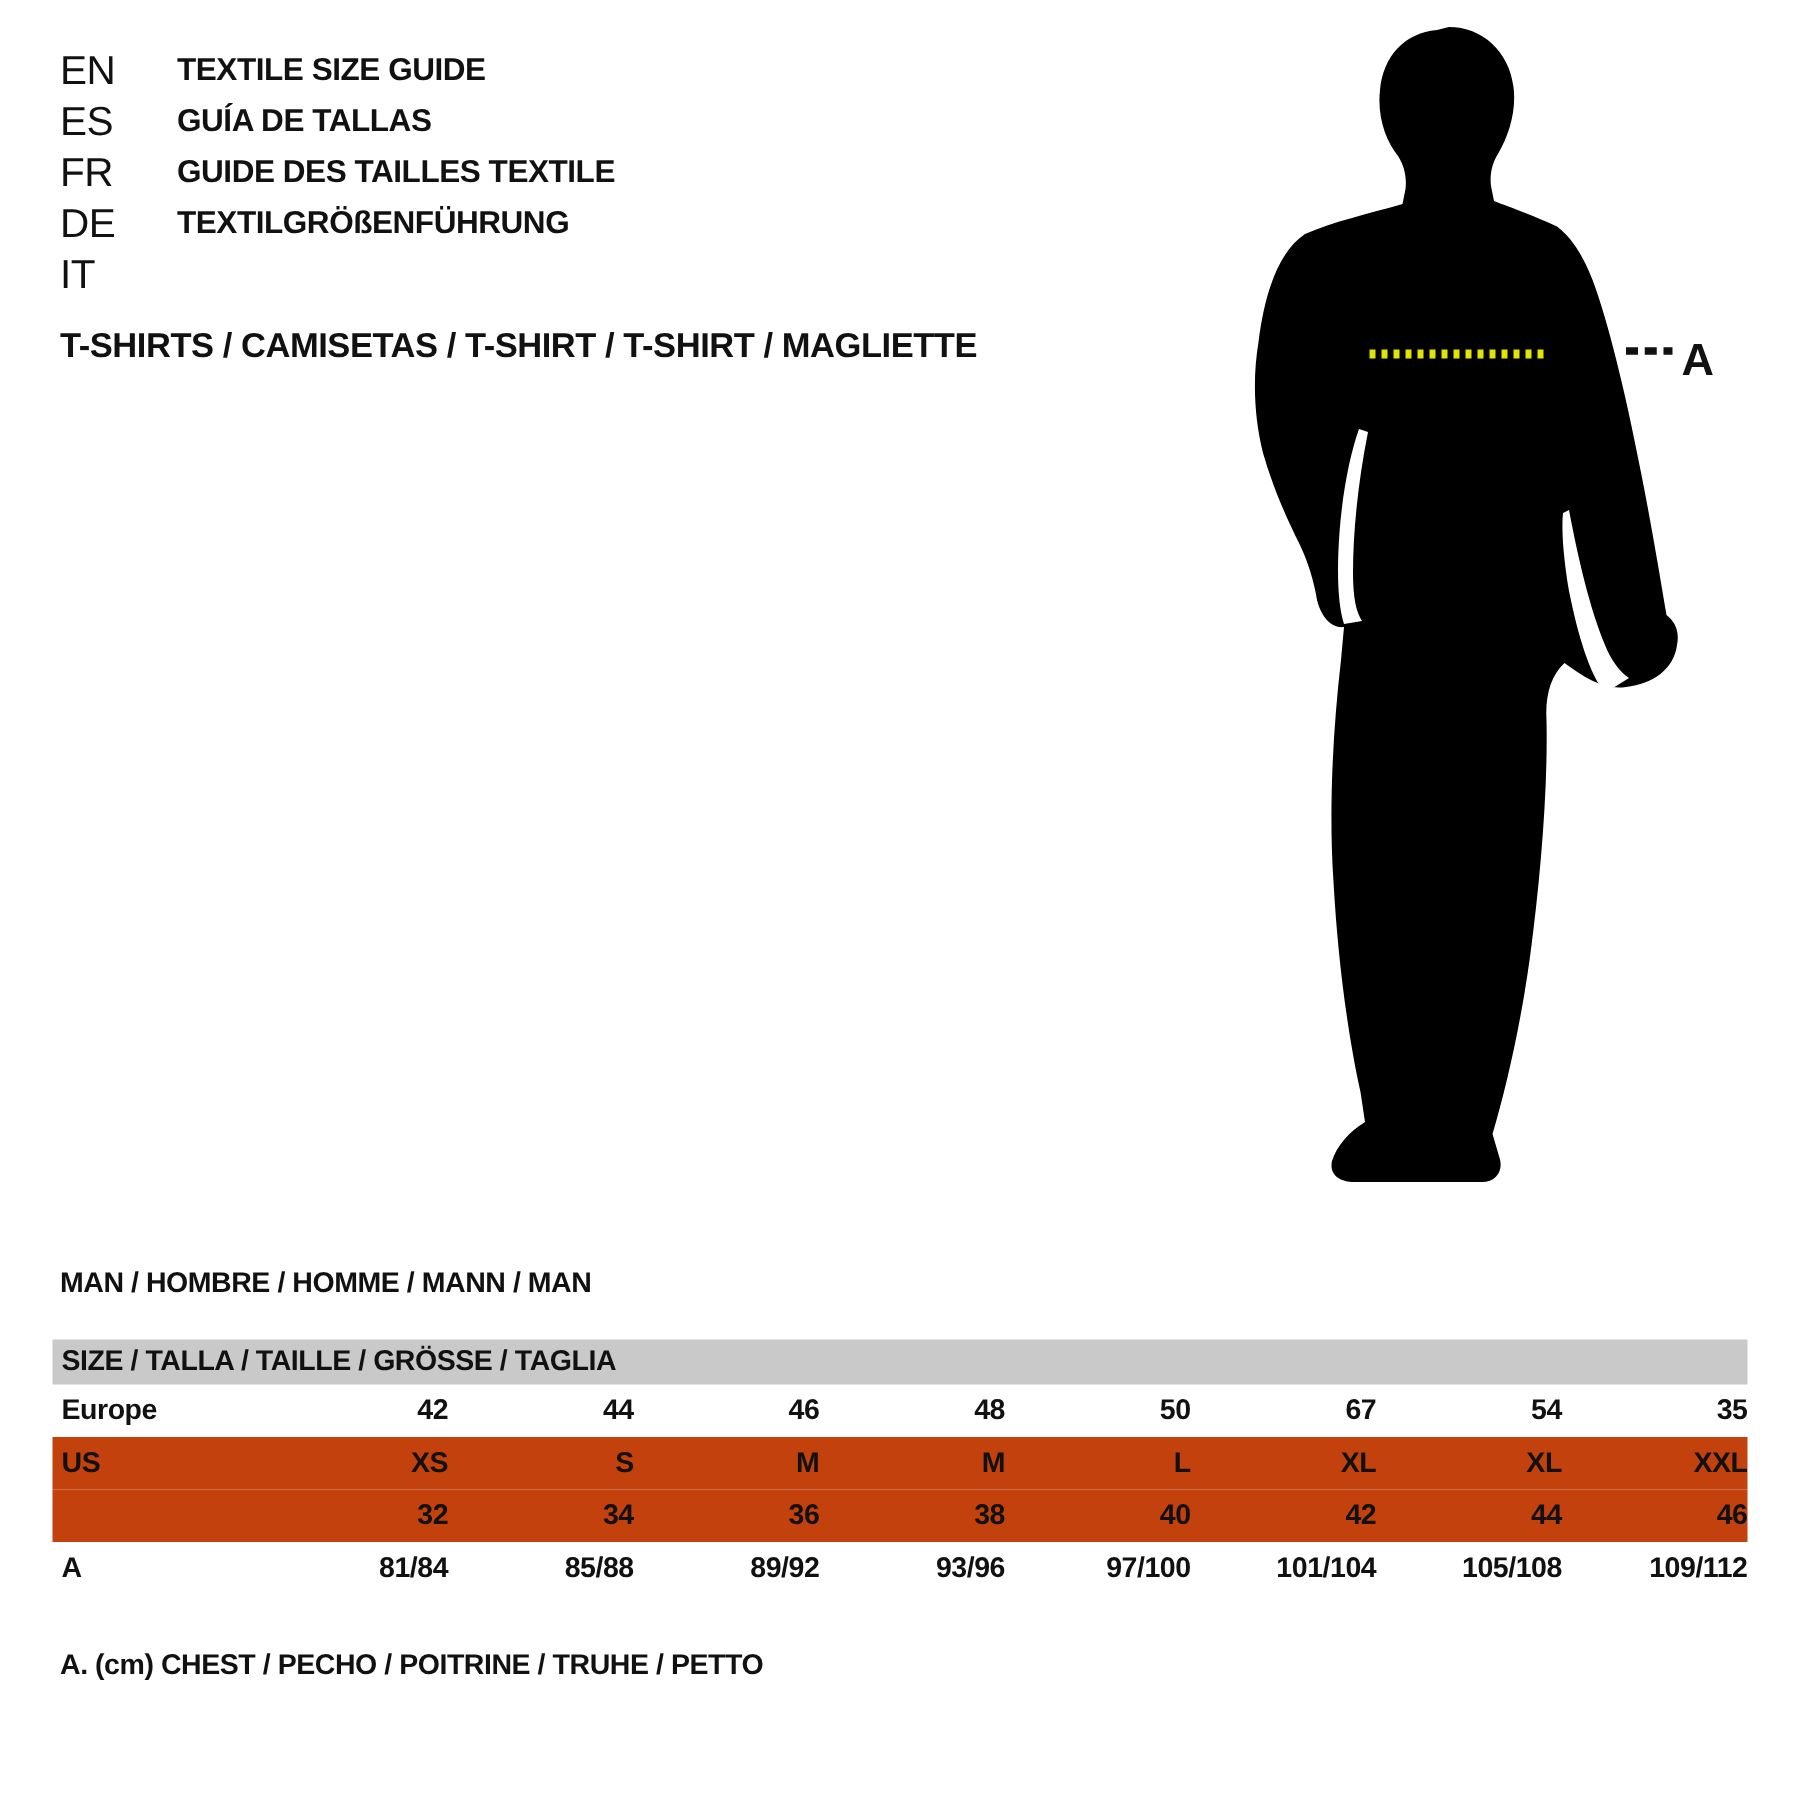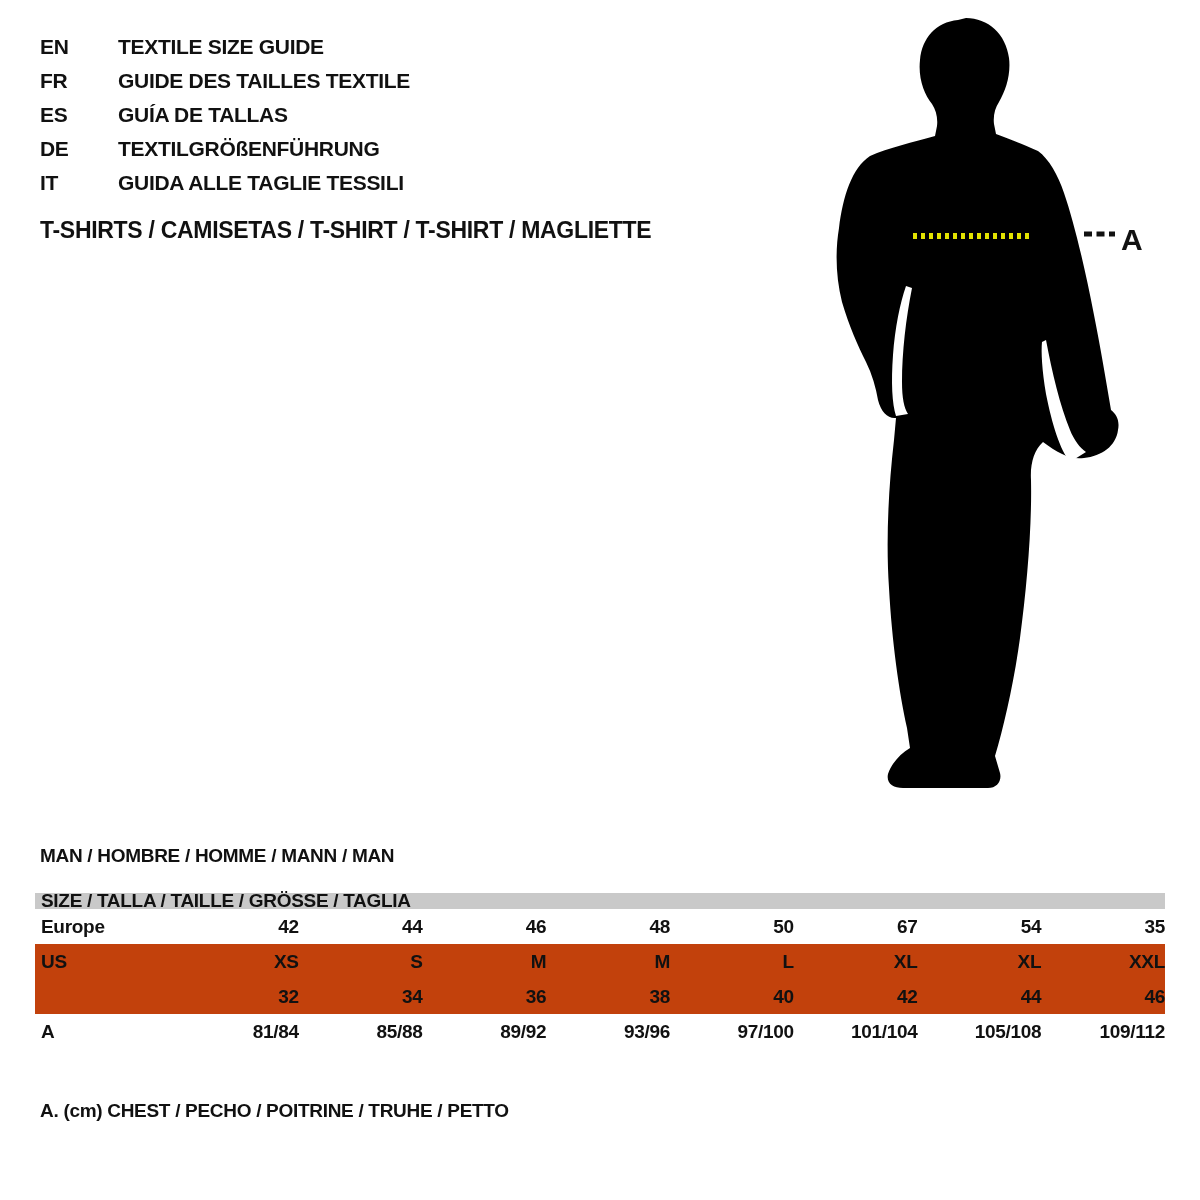--- a/index.html
+++ b/index.html
@@ -4,69 +4,68 @@
 <style>
   html,body{margin:0;padding:0;}
   body{
     width:1200px;height:1200px;position:relative;background:#ffffff;
     font-family:"Liberation Sans",sans-serif;color:#111;overflow:hidden;
   }
 
   
   .lang-block{position:absolute;left:40px;top:30px;}
   .lang-row{display:flex;height:34px;align-items:center;}
-  .lang-code{width:78px;font-size:21px;font-weight:700;letter-spacing:-0.3px;}
+  .lang-code{width:78px;font-size:27px;font-weight:400;letter-spacing:-0.3px;}
   .lang-title{font-size:21px;font-weight:700;letter-spacing:-0.3px;}
 
   
   .categories{position:absolute;left:40px;top:213px;}
   .cat-line{font-size:23px;font-weight:700;letter-spacing:-0.3px;line-height:34px;white-space:nowrap;}
 
   
   .figure-wrap{position:absolute;left:818px;top:10px;width:345px;height:790px;}
 
   
   .section-heading{position:absolute;left:40px;top:845px;font-size:19px;font-weight:700;letter-spacing:-0.3px;}
 
   
   .size-table{position:absolute;left:35px;top:893px;width:1130px;}
-  .size-header{height:16px;background:#c9c9c9;display:flex;align-items:center;
+  .size-header{height:30px;background:#c9c9c9;display:flex;align-items:center;
     padding-left:6px;font-size:19px;font-weight:700;letter-spacing:-0.3px;box-sizing:border-box;}
   .t-row{display:grid;grid-template-columns:140px repeat(8,1fr);height:35px;align-items:center;
     font-size:19px;font-weight:700;letter-spacing:-0.3px;}
   .t-row.shaded{background:#c2410c;}
   .t-label{padding-left:6px;text-align:left;}
   .t-val{text-align:right;}
 
   
   .footnote{position:absolute;left:40px;top:1100px;font-size:19px;font-weight:700;letter-spacing:-0.3px;}
 </style>
 </head>
 <body>
 
 <div class="lang-block">
   <div class="lang-row">
     <span class="lang-code">EN</span>
     <span class="lang-title">TEXTILE SIZE GUIDE</span>
   </div>
   <div class="lang-row">
+    <span class="lang-code">ES</span>
+    <span class="lang-title">GUÍA DE TALLAS</span>
+  </div>
+  <div class="lang-row">
     <span class="lang-code">FR</span>
     <span class="lang-title">GUIDE DES TAILLES TEXTILE</span>
-  </div>
-  <div class="lang-row">
-    <span class="lang-code">ES</span>
-    <span class="lang-title">GUÍA DE TALLAS</span>
   </div>
   <div class="lang-row">
     <span class="lang-code">DE</span>
     <span class="lang-title">TEXTILGRÖßENFÜHRUNG</span>
   </div>
   <div class="lang-row">
     <span class="lang-code">IT</span>
-    <span class="lang-title">GUIDA ALLE TAGLIE TESSILI</span>
   </div>
 </div>
 
 <div class="categories">
   <div class="cat-line">T-SHIRTS / CAMISETAS / T-SHIRT / T-SHIRT / MAGLIETTE</div>
 </div>
 
 <div class="figure-wrap">
   <svg width="345" height="790" viewBox="0 0 345 790" xmlns="http://www.w3.org/2000/svg">
     <path fill="#000000" d="

